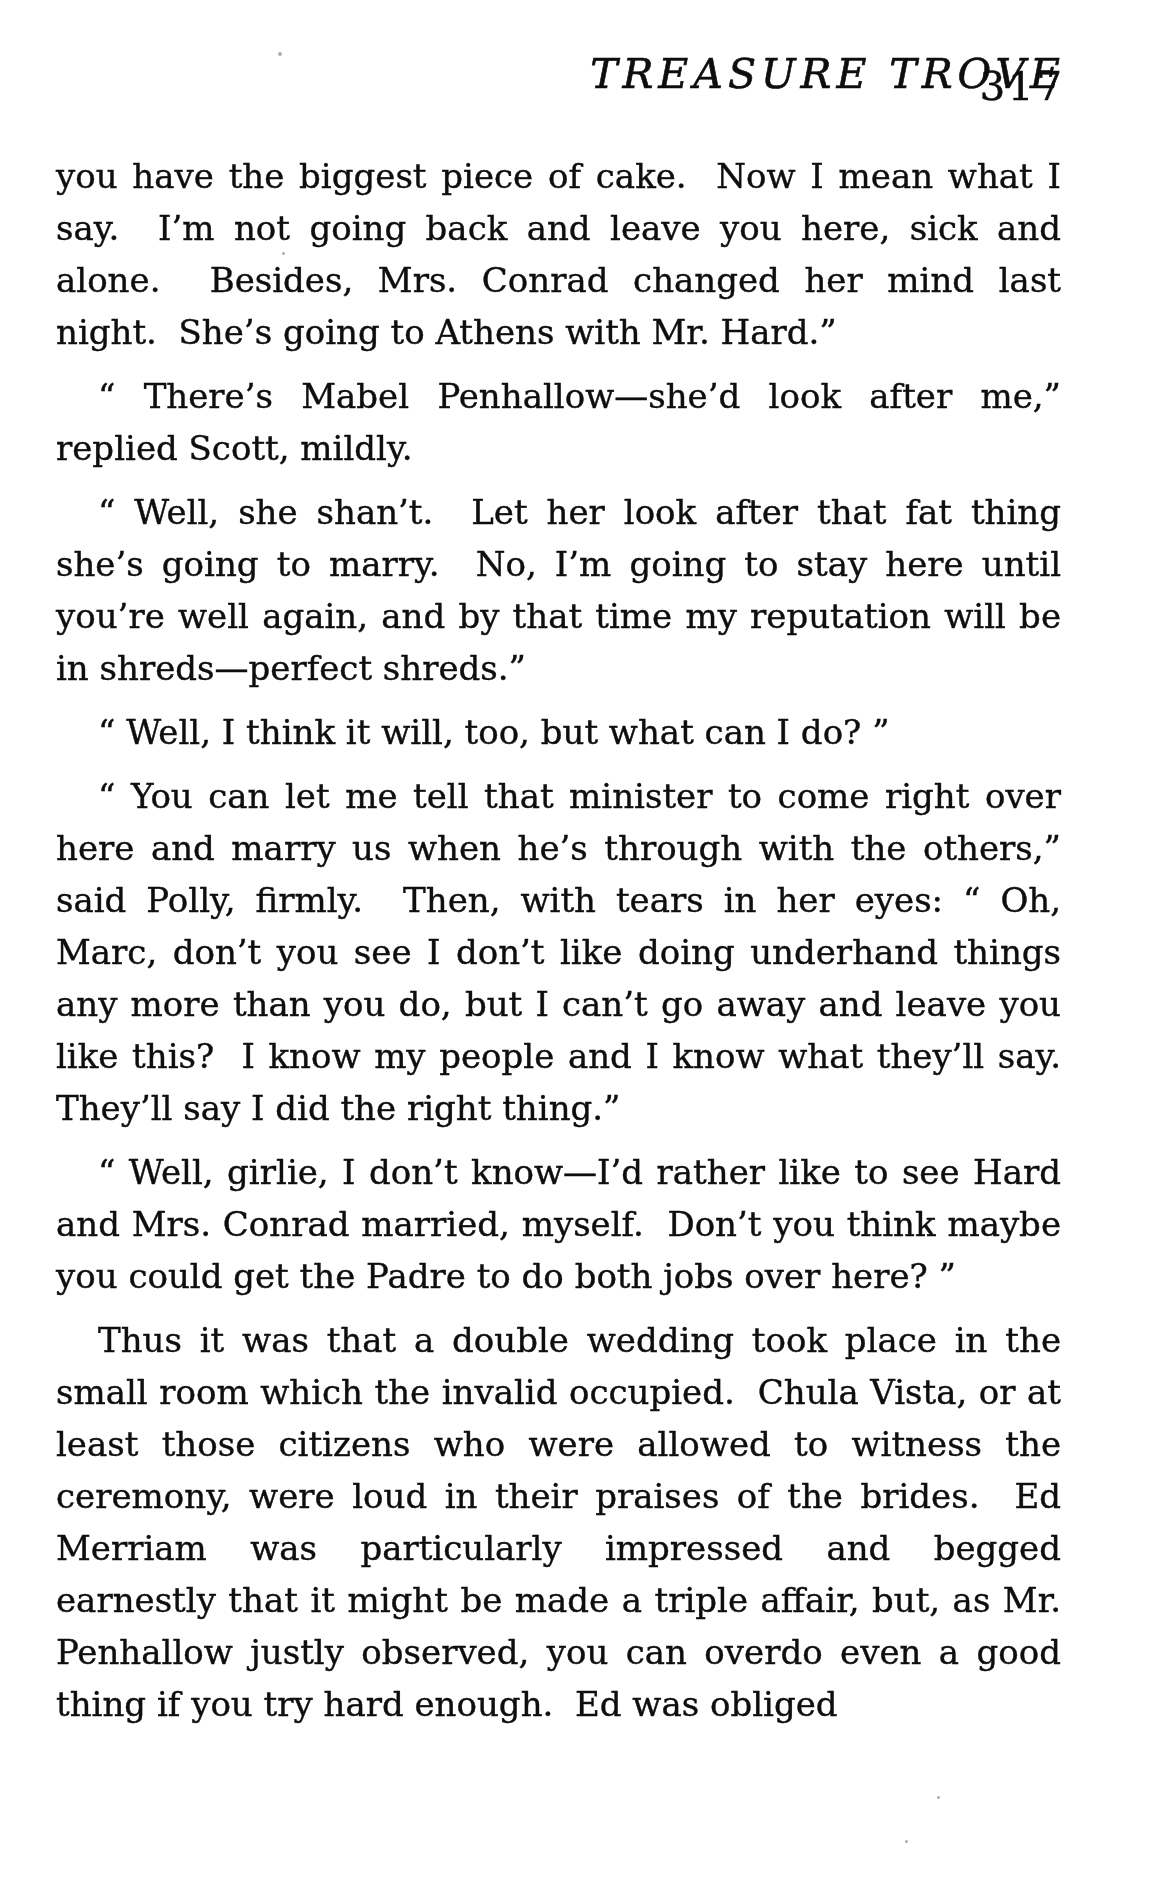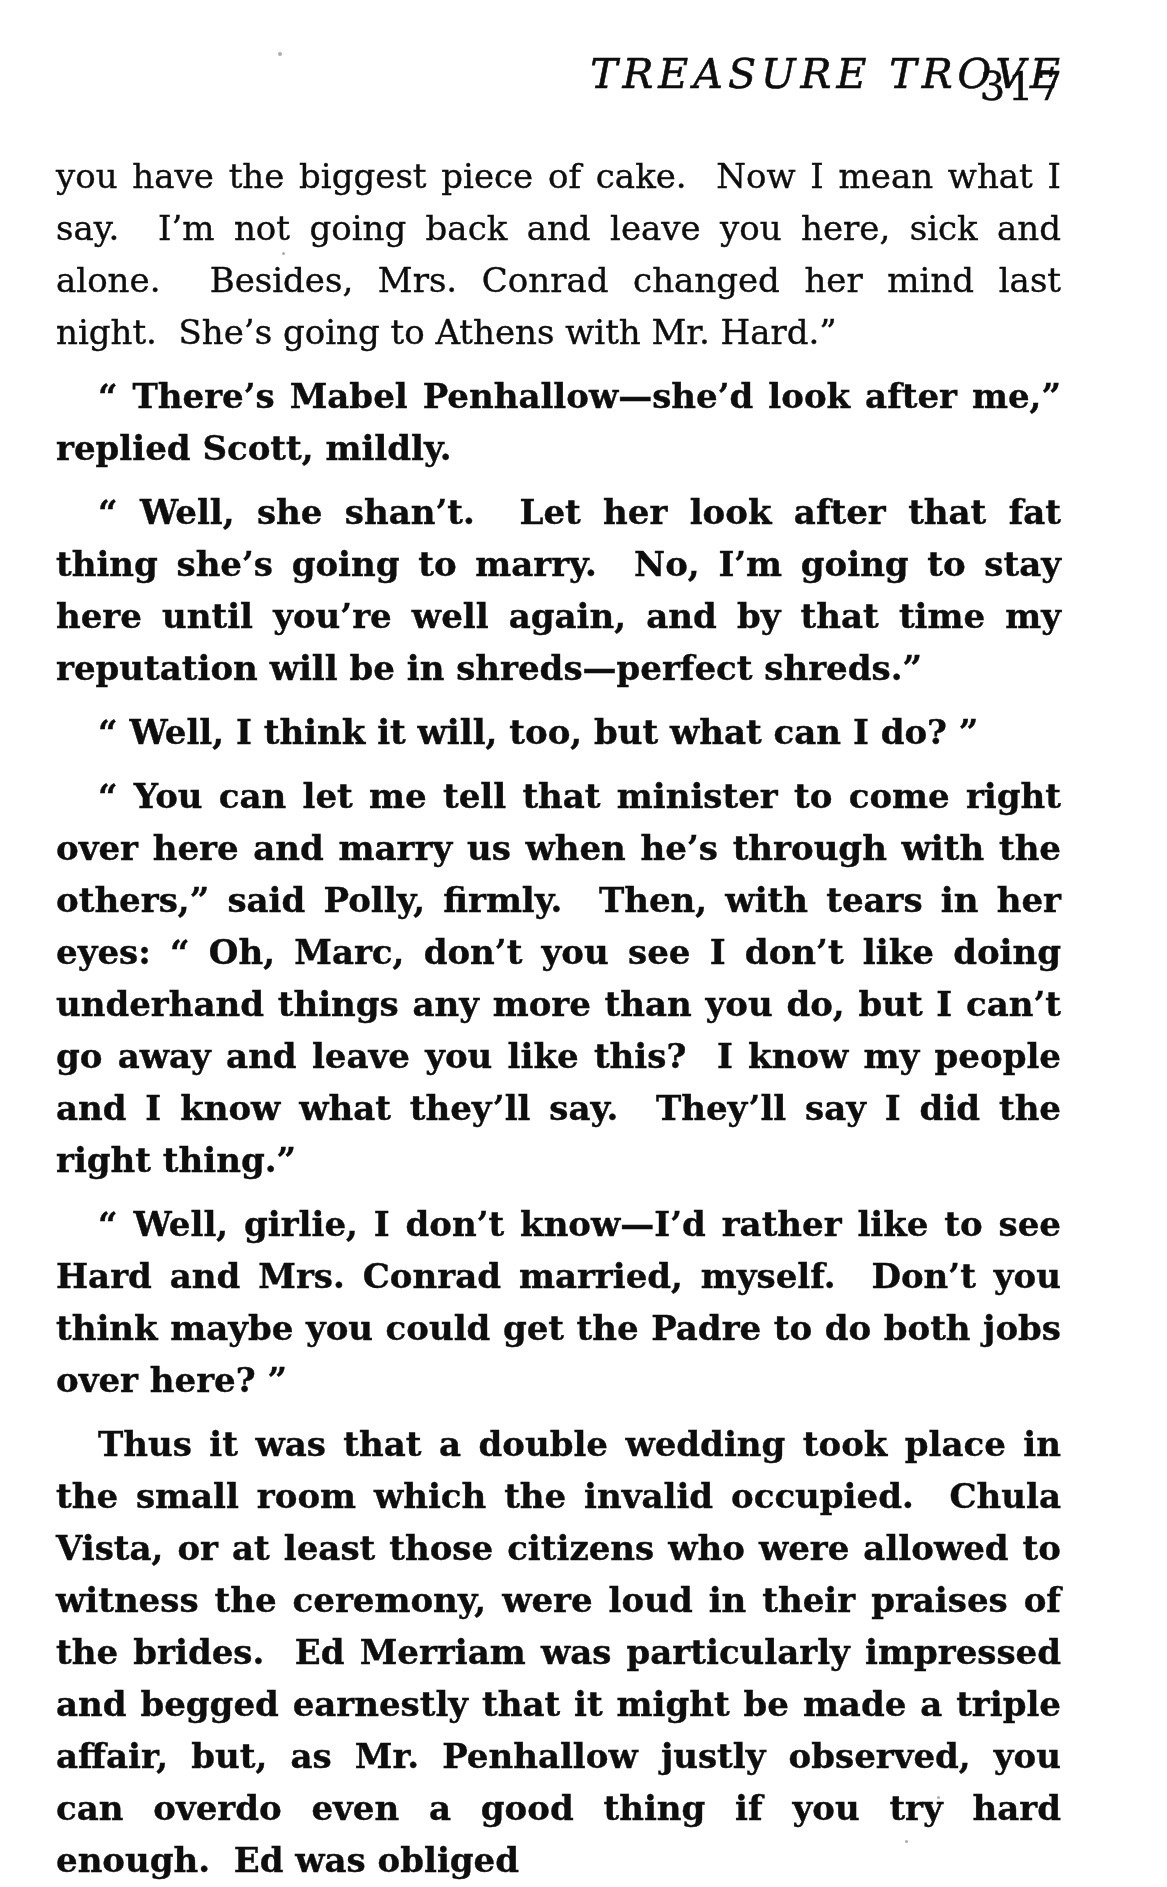--- a/index.html
+++ b/index.html
@@ -47,21 +47,21 @@
     top: 138px;
     left: 44px;
     width: 1029px;
     font-size: 34px;
     line-height: 52px;
     text-align: justify;
     white-space: pre-wrap;
     -webkit-text-stroke: 0.4px #0e0e0e;
   }
   .para { margin: 12px; }
-  .para.indent { text-indent: 42px; font-weight: bold; }
+  .para.indent { text-indent: 42px; }
   .speck {
     position: absolute;
     background: #6a6a6a;
     border-radius: 50%;
     width: 4px;
     height: 4px;
     opacity: 0.55;
   }
 </style>
 </head>

